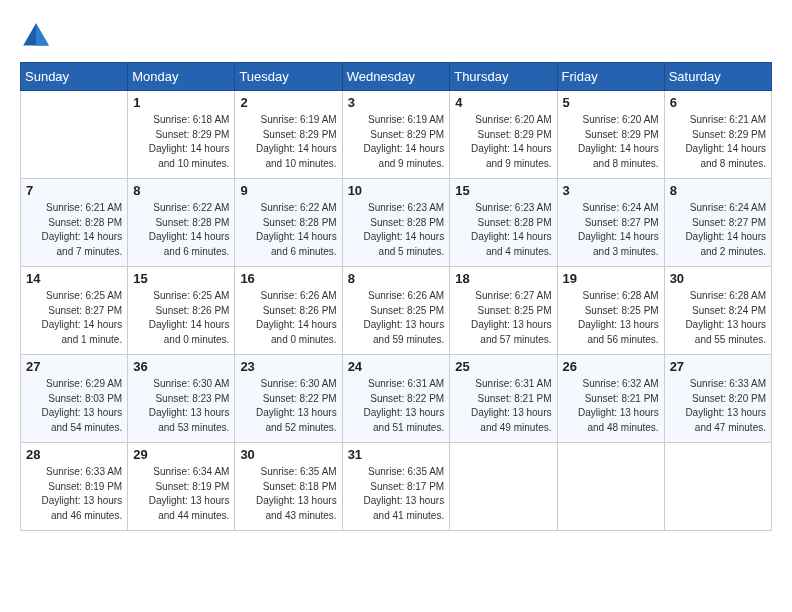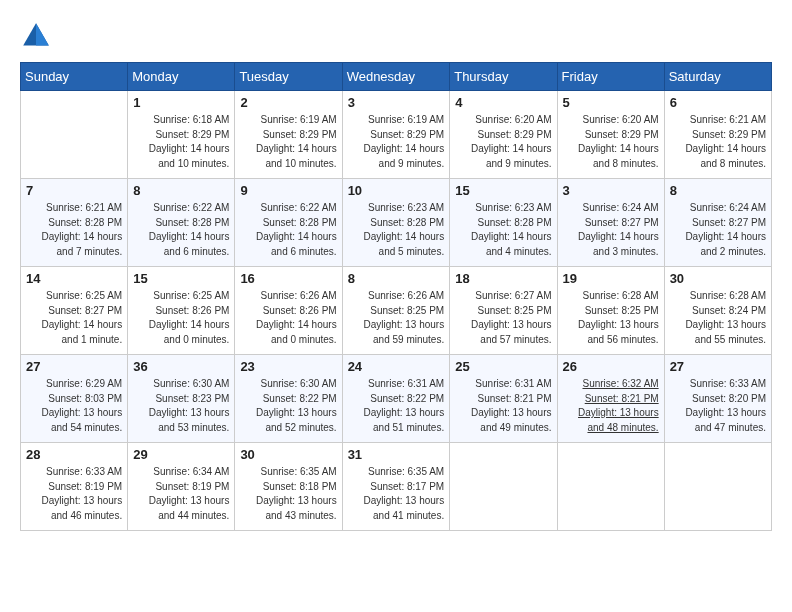--- a/index.html
+++ b/index.html
@@ -301,21 +301,21 @@
         </td>
         <td>
           <div class="day-number">25</div>
           <div class="day-info" style="white-space: pre-line;">Sunrise: 6:31 AM
 Sunset: 8:21 PM
 Daylight: 13 hours
 and 49 minutes.</div>
         </td>
         <td>
           <div class="day-number">26</div>
-          <div class="day-info" style="white-space: pre-line; text-decoration: underline;">Sunrise: 6:32 AM
+          <div class="day-info" style="white-space: pre-line;">Sunrise: 6:32 AM
 Sunset: 8:21 PM
 Daylight: 13 hours
 and 48 minutes.</div>
         </td>
         <td>
           <div class="day-number">27</div>
           <div class="day-info" style="white-space: pre-line;">Sunrise: 6:33 AM
 Sunset: 8:20 PM
 Daylight: 13 hours
 and 47 minutes.</div>

